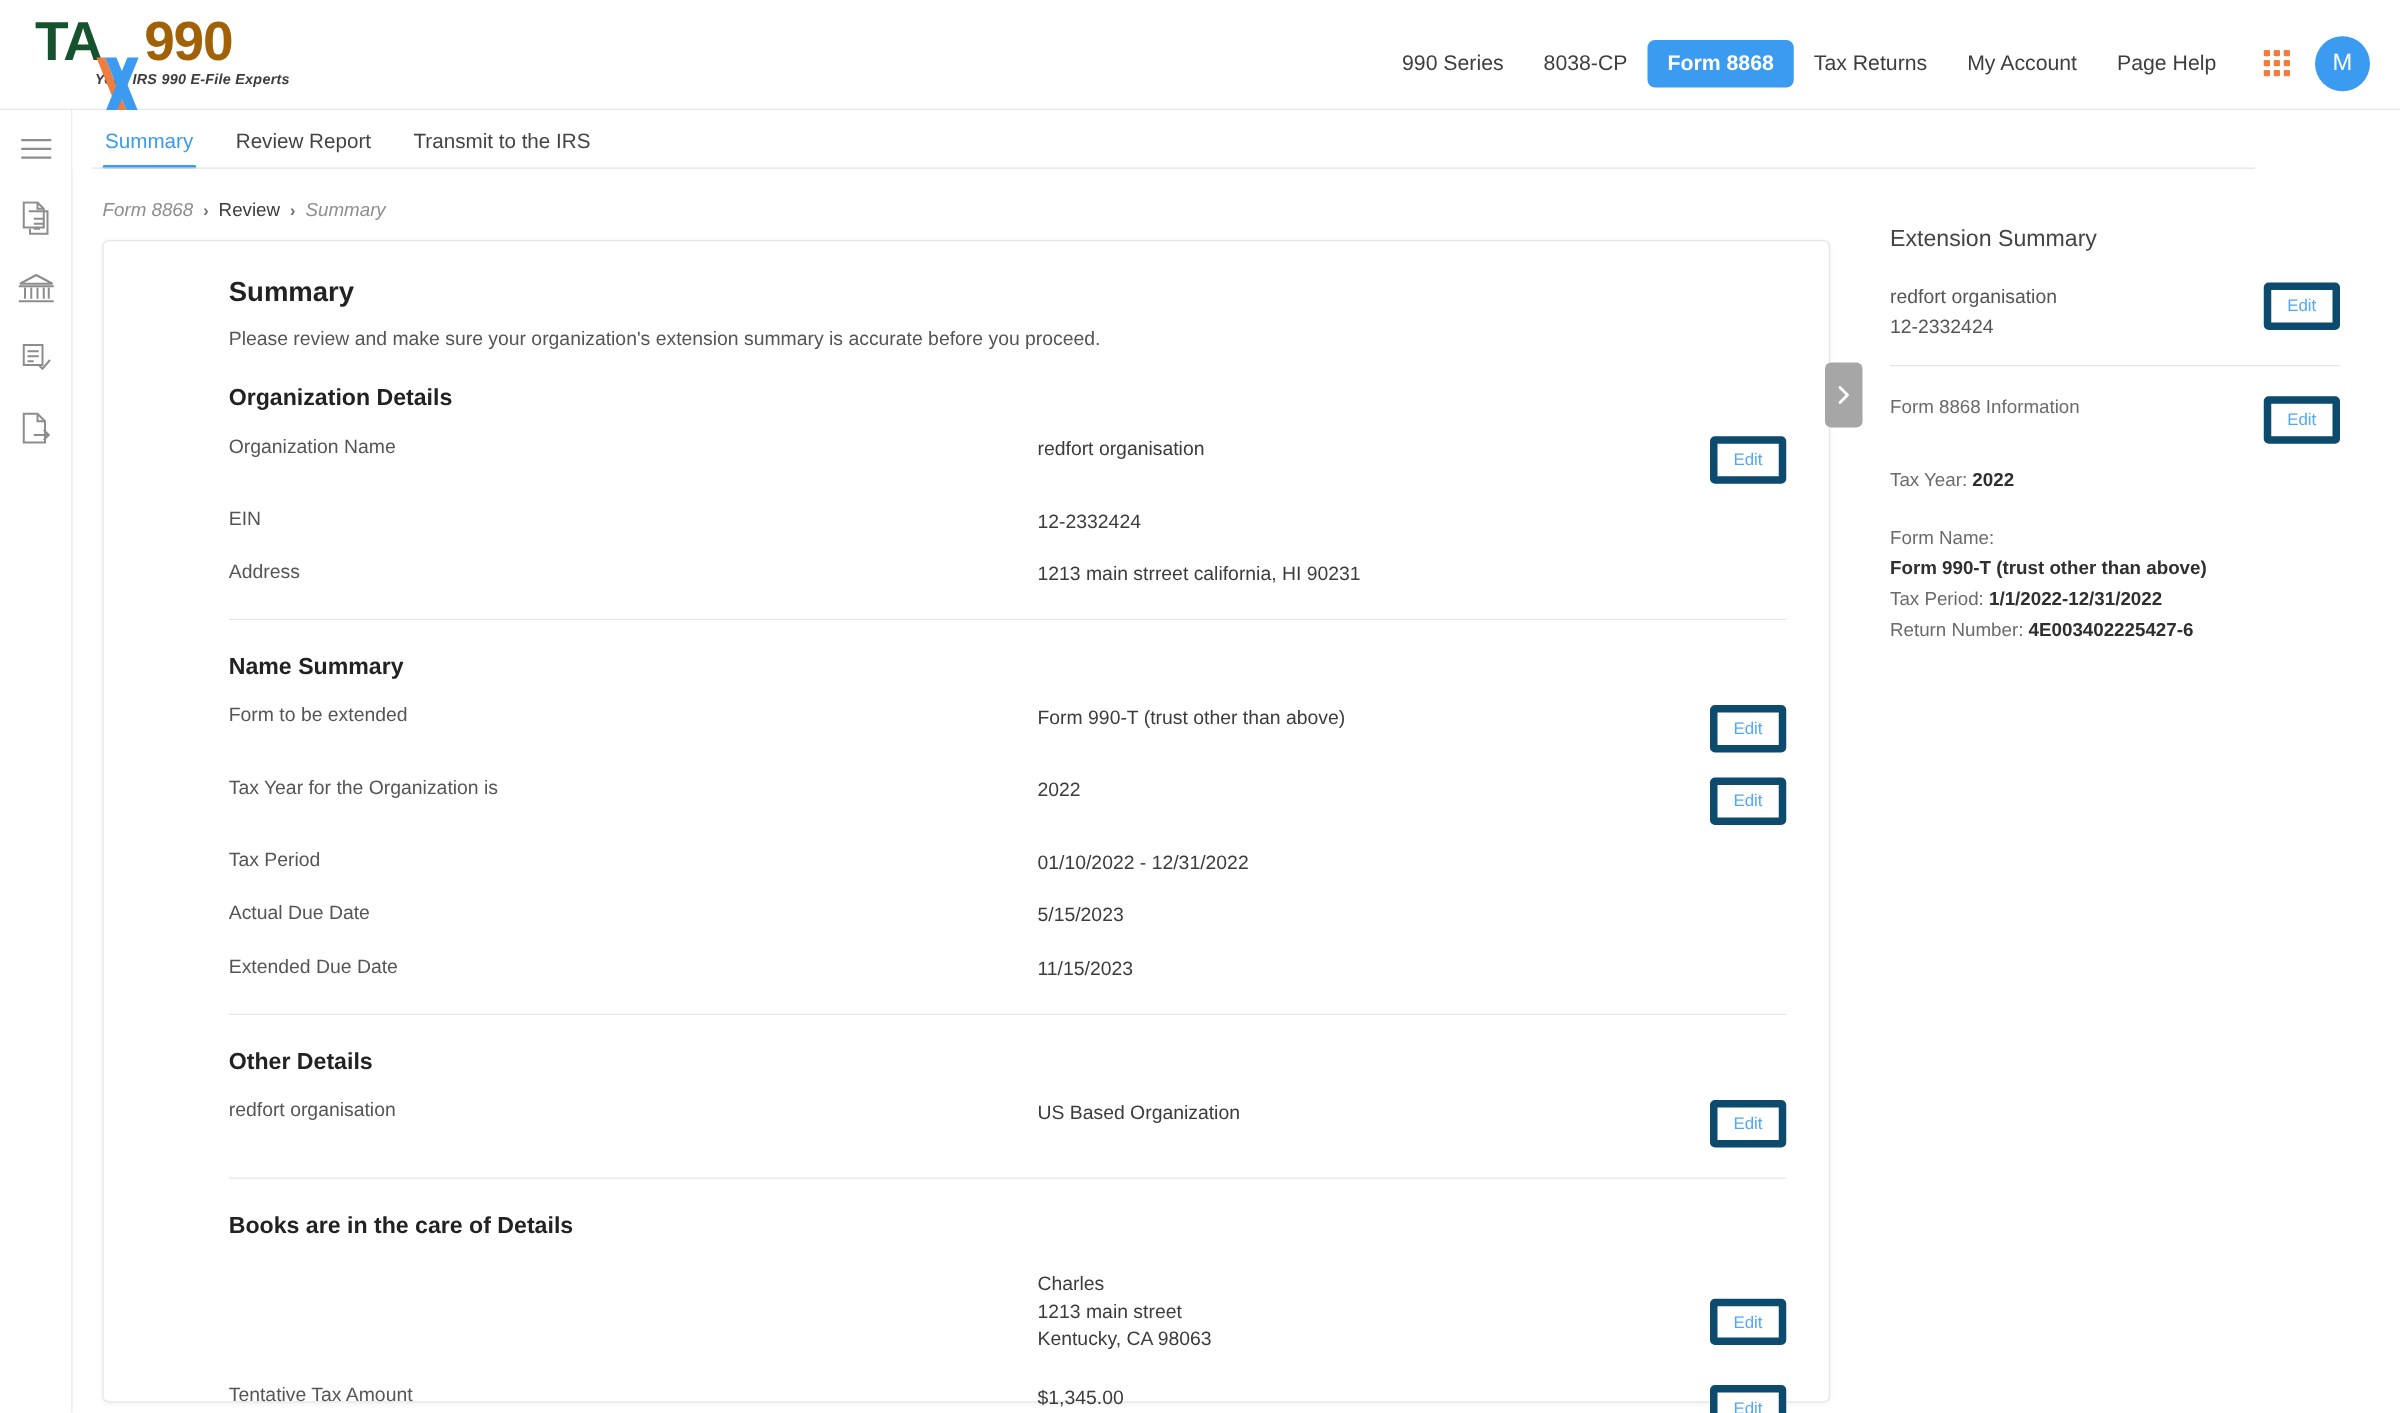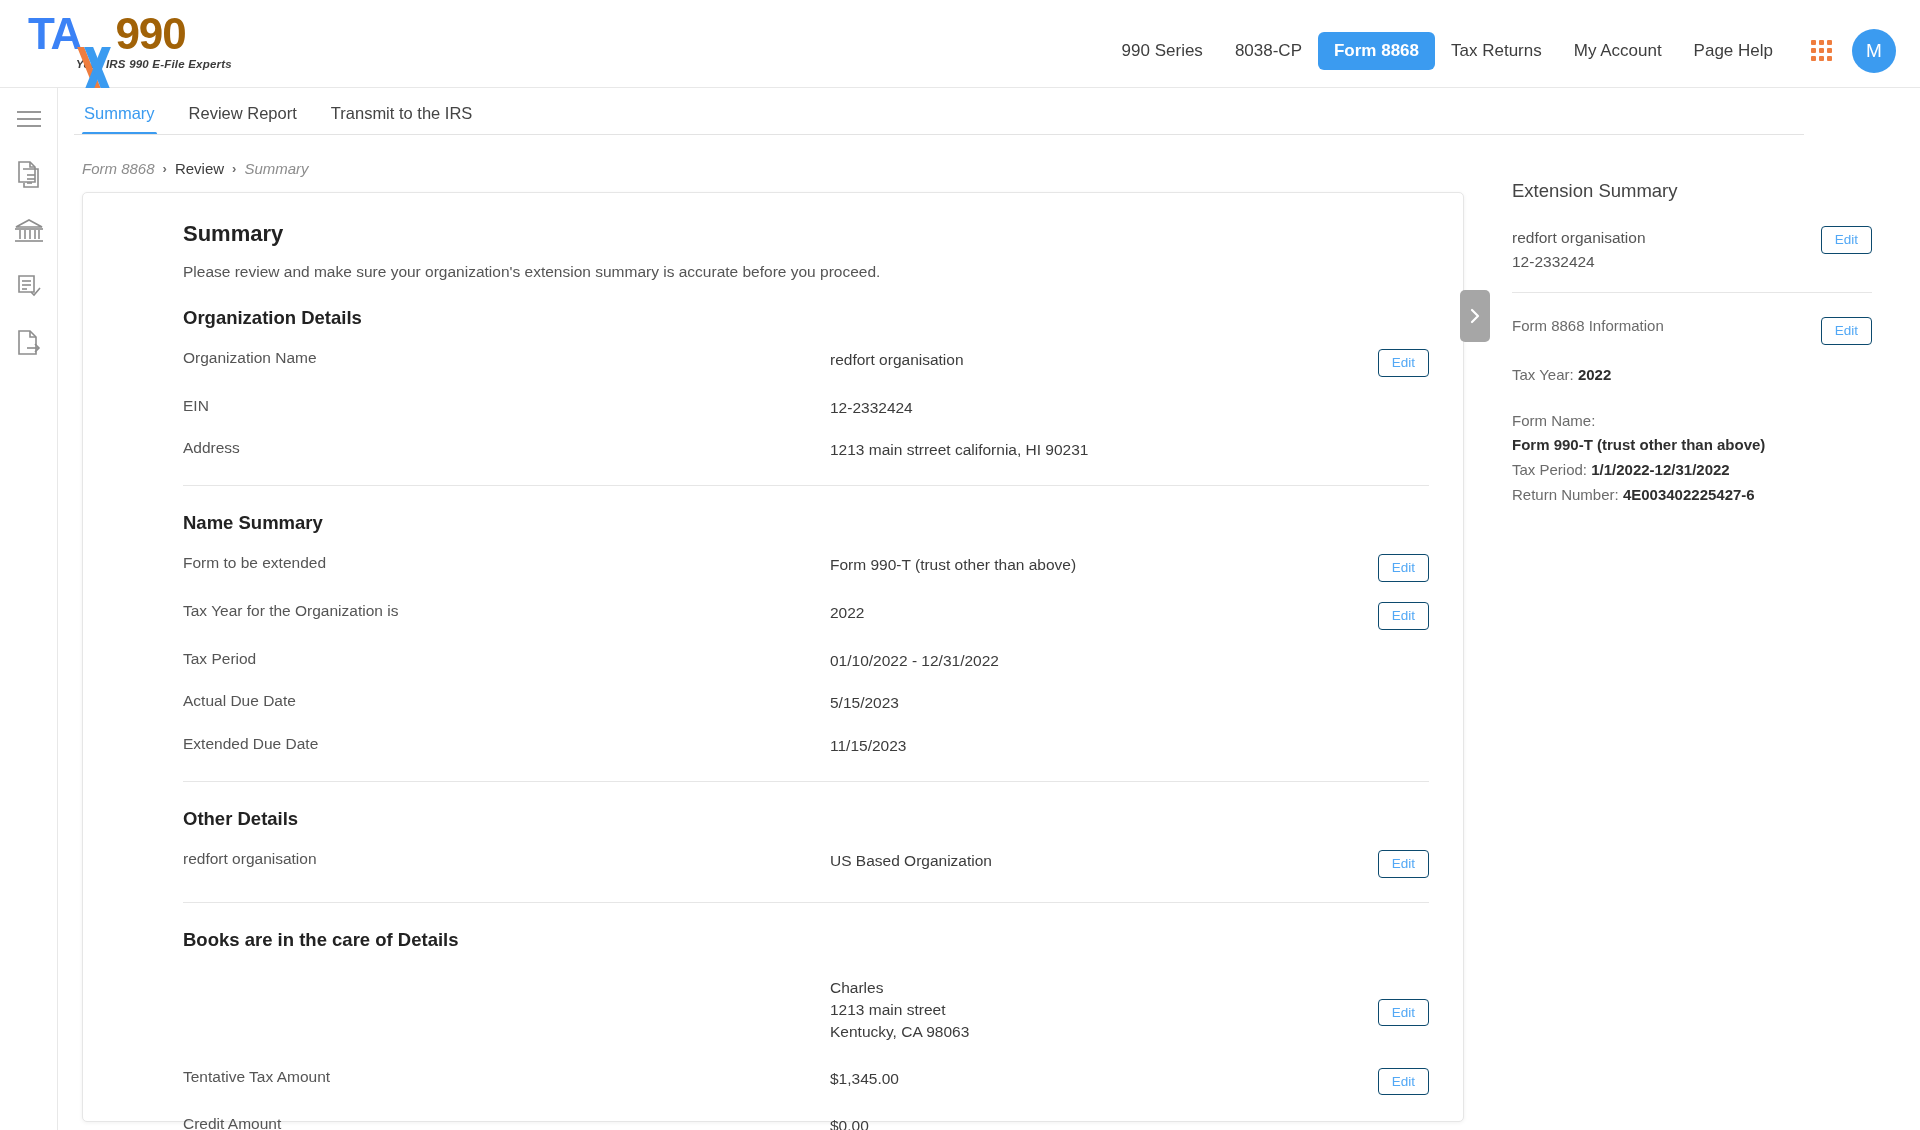--- a/index.html
+++ b/index.html
@@ -11,21 +11,21 @@
   }
 
   
   .topbar {
     position: absolute; top: 0; left: 0; width: 1920px; height: 88px;
     background: #ffffff; border-bottom: 1px solid #e8e8e8;
     display: flex; align-items: center;
   }
   .logo-wrap { position: absolute; left: 28px; top: 12px; width: 230px; }
   .logo-text { font-size: 44px; font-weight: 700; letter-spacing: -1px; line-height: 1; }
-  .logo-t { color: #3b82f6; }
+  .logo-t { color: #14532d; }
   .logo-x-wrap { position: relative; display: inline-block; width: 34px; }
   .logo-x-orange {
     position: absolute; left: 5px; top: -2px; width: 7px; height: 44px;
     background: #ef7d3e; transform: skewX(22deg);
   }
   .logo-x-blue1 {
     position: absolute; left: 12px; top: -2px; width: 9px; height: 44px;
     background: #3b9bf0; transform: skewX(-22deg);
   }
   .logo-x-blue2 {
@@ -118,21 +118,21 @@
 
   .row {
     display: flex; align-items: flex-start;
     margin-left: 80px; margin-right: 14px; margin-top: 20px; gap: 47px;
   }
   .row .lbl { width: 600px; font-size: 15.5px; color: #555; flex-shrink: 0; }
   .row .val { flex: 1; font-size: 15.5px; color: #3c3c3c; line-height: 1.45; }
   .row .act { width: 60px; flex-shrink: 0; display: flex; justify-content: flex-end; }
 
   .edit-btn {
-    border: 1px solid #0c4a6e; color: #52a8f5; background: #fff;
+    border: 6px solid #0c4a6e; color: #52a8f5; background: #fff;
     font-size: 13.5px; border-radius: 4px; padding: 4px 13px;
     cursor: pointer; font-family: inherit; line-height: 1.3;
   }
 
   .divider {
     height: 1px; background: #e6e6e6; margin-left: 80px; margin-right: 14px;
     margin-top: 24px;
   }
 
   

